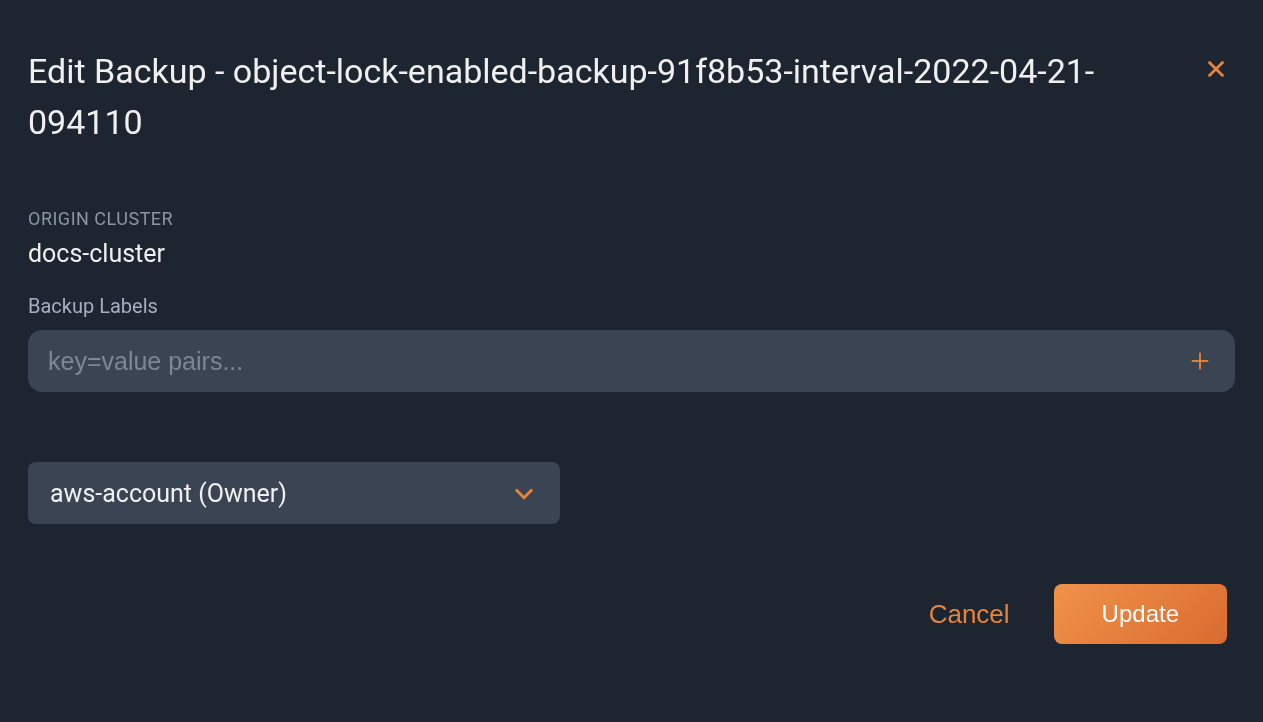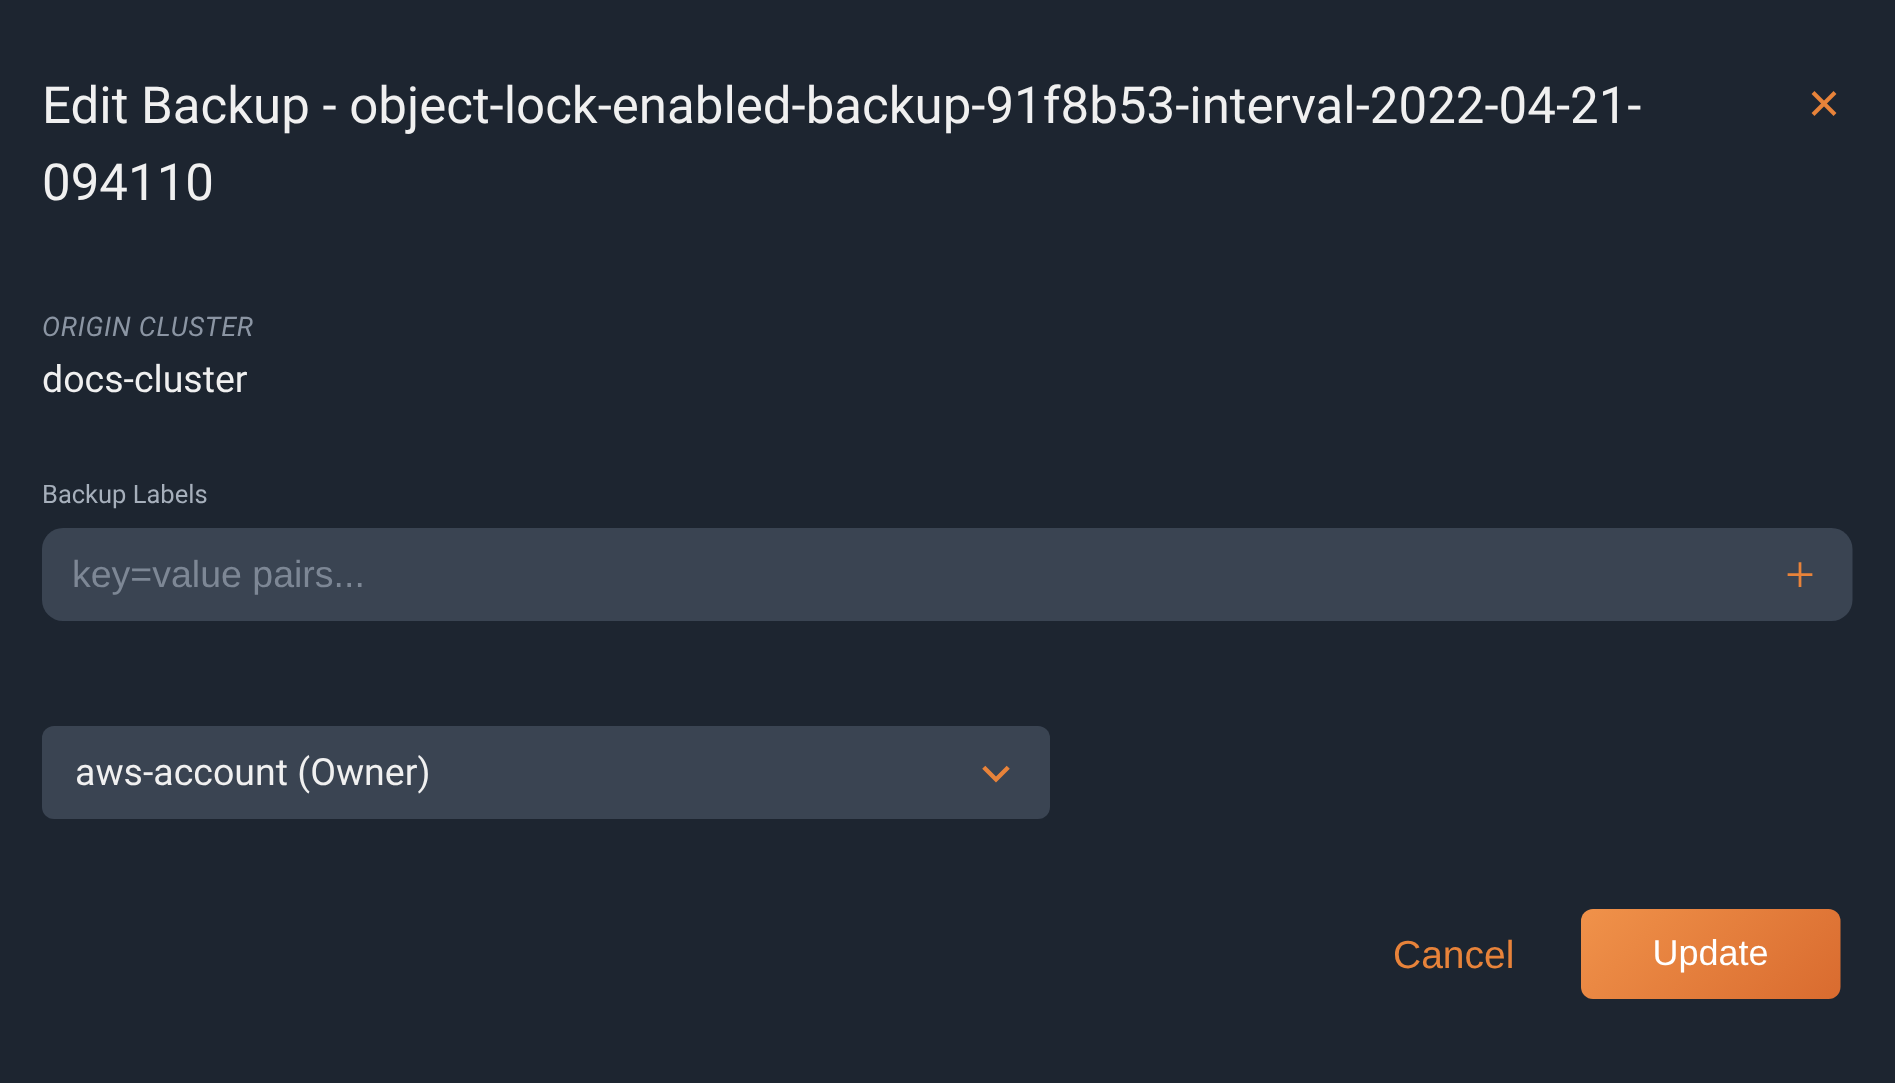--- a/index.html
+++ b/index.html
@@ -43,35 +43,34 @@
       width: 22px;
       height: 22px;
       stroke: #e8833a;
       stroke-width: 3;
     }
     .section-label {
       font-size: 18px;
       color: #8b95a3;
       letter-spacing: 0.5px;
       margin-bottom: 10px;
-      font-style: italic;
     }
     .section-label.upper {
       text-transform: uppercase;
     }
     .section-value {
       font-size: 25px;
       color: #f0f0f0;
-      margin-bottom: 52px;
+      margin-bottom: 26px;
     }
     .field-group {
       margin-bottom: 70px;
     }
     .field-label {
-      font-size: 17px;
+      font-size: 20px;
       color: #a6afbb;
       margin-bottom: 12px;
     }
     .required {
       color: #e8833a;
       margin-left: 2px;
     }
     .labels-input-row {
       display: flex;
       align-items: center;
@@ -107,21 +106,21 @@
       stroke-width: 2;
     }
     .select-row {
       display: flex;
       align-items: center;
       justify-content: space-between;
       background: #3a4452;
       border-radius: 8px;
       height: 62px;
       padding: 0 22px;
-      width: 672px;
+      width: 532px;
       cursor: pointer;
     }
     .select-value {
       font-size: 25px;
       color: #f0f0f0;
     }
     .chevron-icon {
       width: 28px;
       height: 28px;
       stroke: #e8833a;

